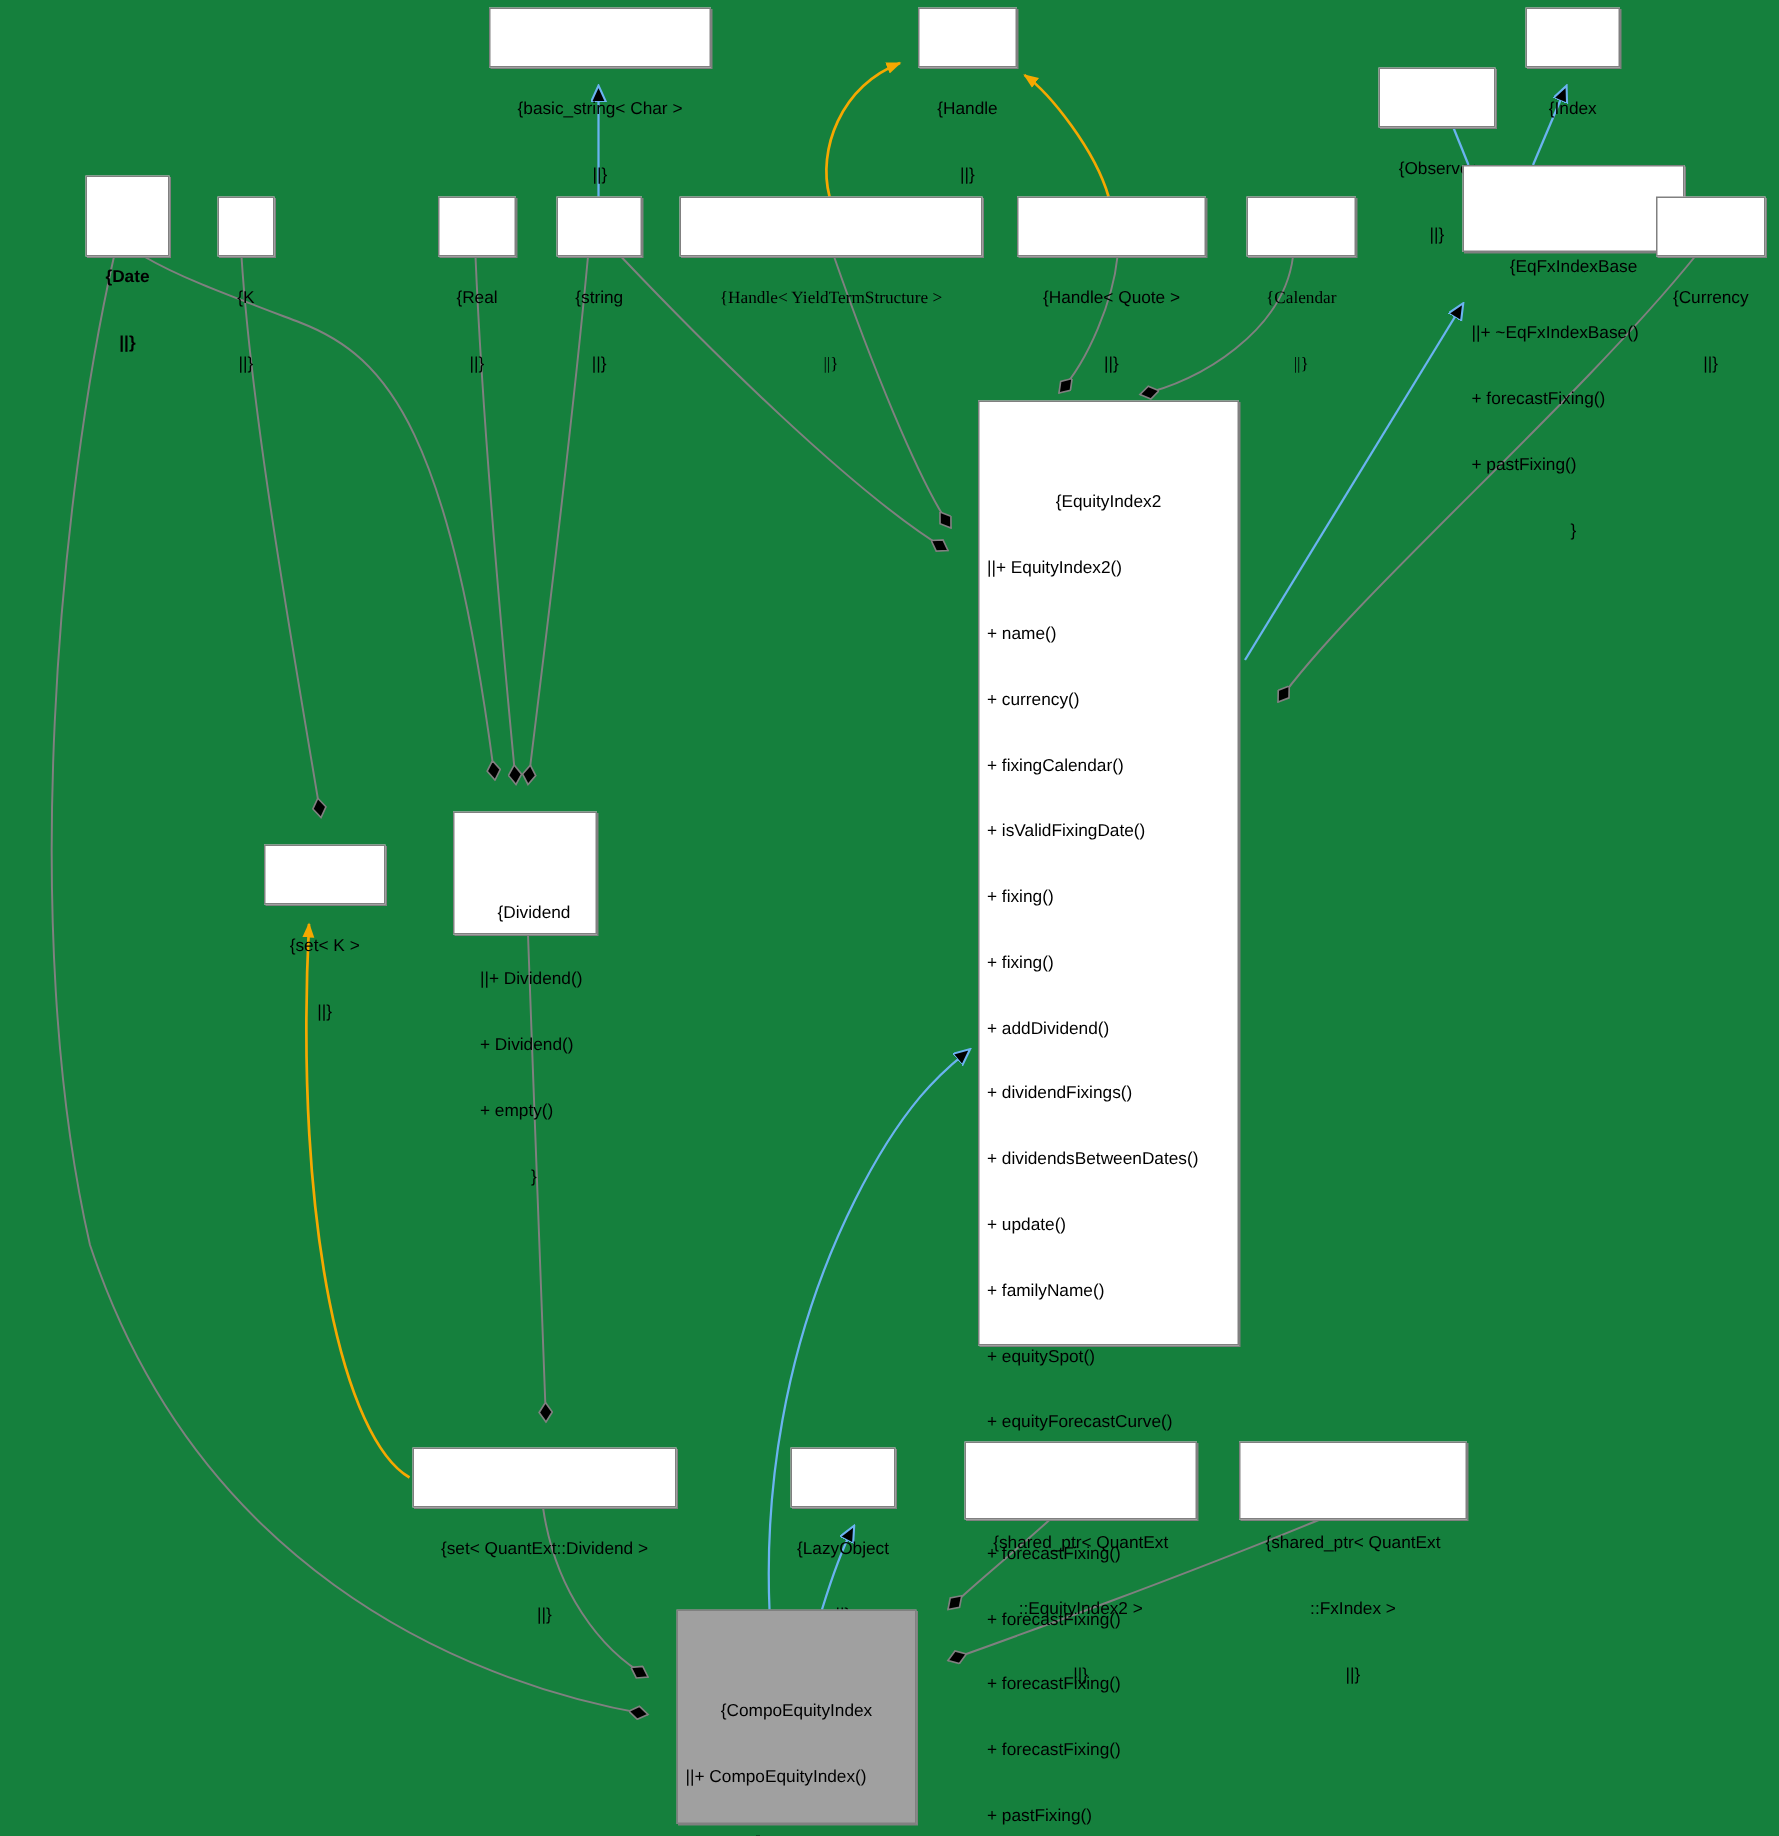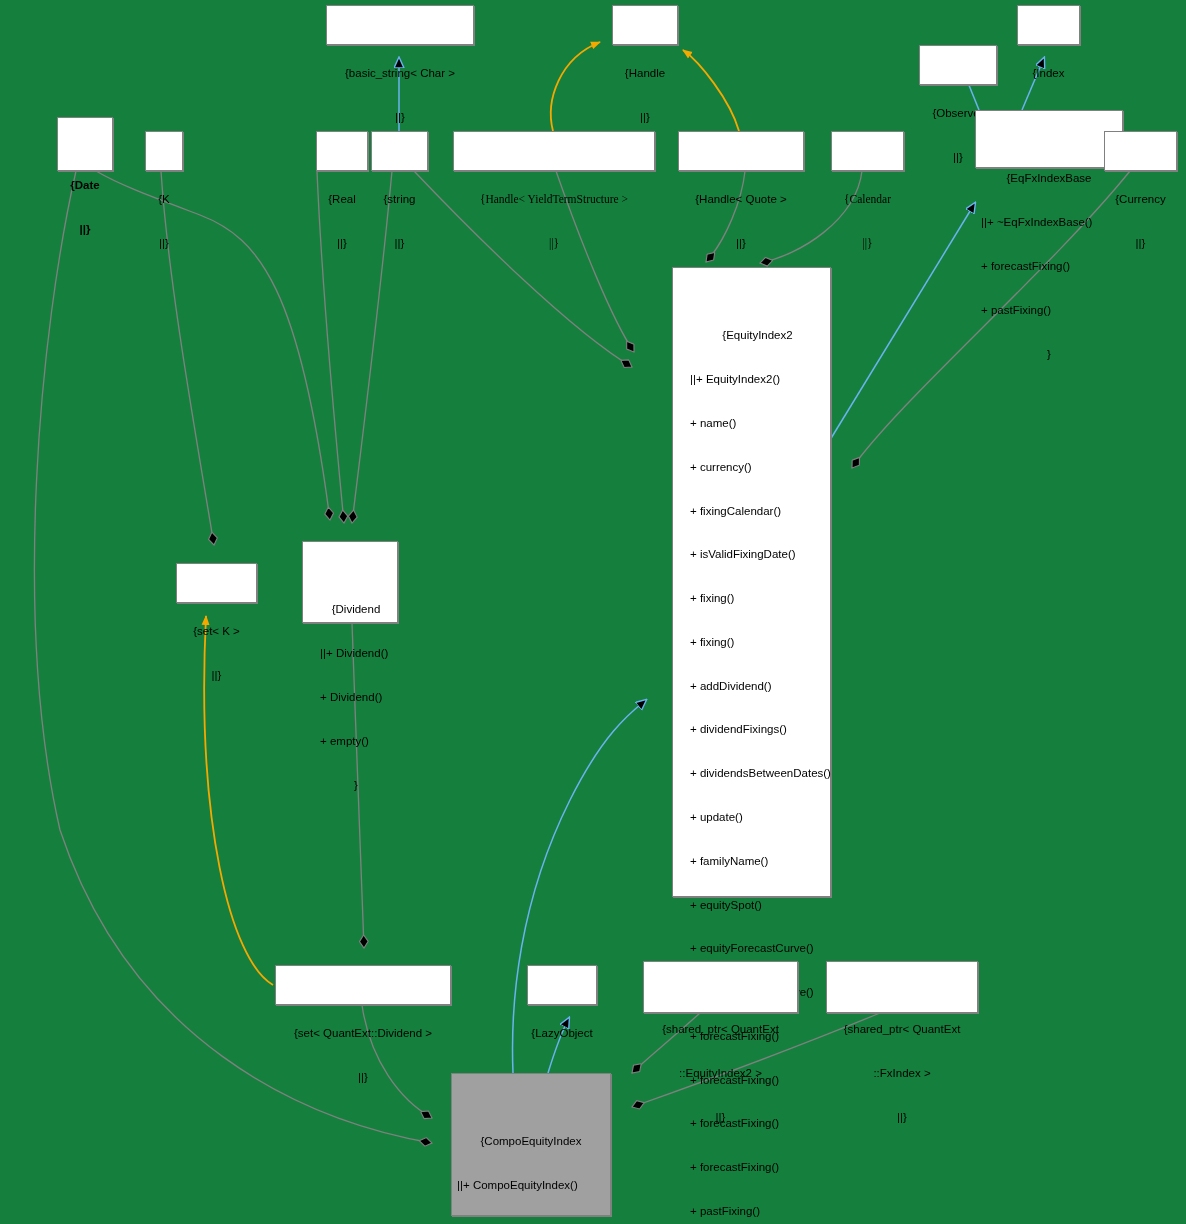--- a/index.html
+++ b/index.html
@@ -153,21 +153,21 @@
     </div>
   </div>
 
   <div class="node-box" style="left:145px;top:131px;width:38px;height:40px;">
     <div class="node-inner">
       <div class="node-title">{K</div>
       <div class="node-brace">||}</div>
     </div>
   </div>
 
-  <div class="node-box" style="left:292px;top:131px;width:52px;height:40px;margin-left:24px;">
+  <div class="node-box" style="left:292px;top:131px;width:52px;height:40px;">
     <div class="node-inner">
       <div class="node-title">{Real</div>
       <div class="node-brace">||}</div>
     </div>
   </div>
 
   <div class="node-box" style="left:371px;top:131px;width:57px;height:40px;">
     <div class="node-inner">
       <div class="node-title">{string</div>
       <div class="node-brace">||}</div>
@@ -205,21 +205,21 @@
     </div>
   </div>
 
   <div class="node-box" style="left:1104px;top:131px;width:73px;height:40px;">
     <div class="node-inner">
       <div class="node-title">{Currency</div>
       <div class="node-brace">||}</div>
     </div>
   </div>
 
-  <div class="node-box" style="left:672px;top:267px;width:159px;height:630px;padding-left:12px;">
+  <div class="node-box" style="left:652px;top:267px;width:174px;height:630px;">
     <div class="node-inner">
       <div class="node-title">{EquityIndex2</div>
       <div class="node-members">||+ EquityIndex2()</div>
       <div class="node-members">+ name()</div>
       <div class="node-members">+ currency()</div>
       <div class="node-members">+ fixingCalendar()</div>
       <div class="node-members">+ isValidFixingDate()</div>
       <div class="node-members">+ fixing()</div>
       <div class="node-members">+ fixing()</div>
       <div class="node-members">+ addDividend()</div>

